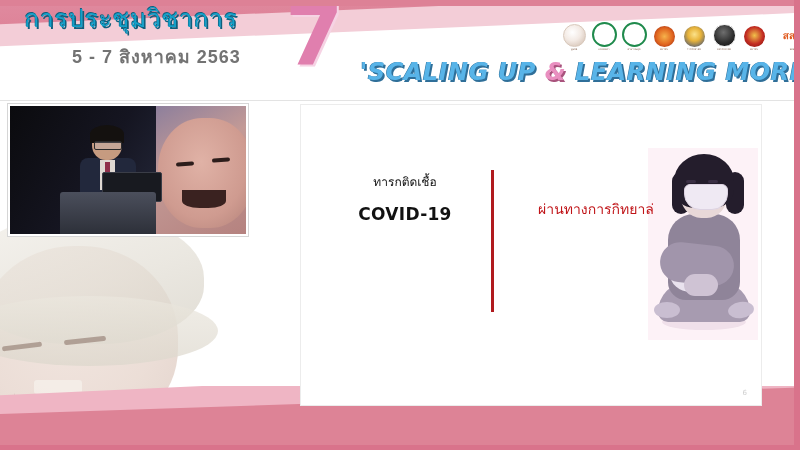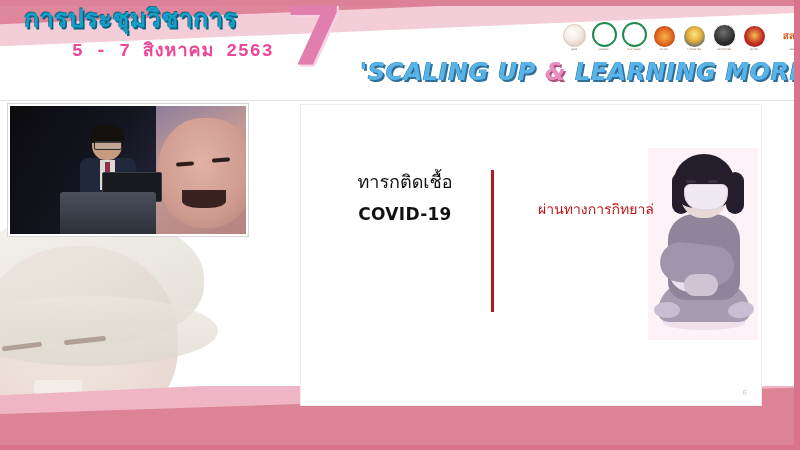--- a/index.html
+++ b/index.html
@@ -20,27 +20,27 @@
   .band-light{position:absolute;left:-40px;top:26px;width:900px;height:30px;
     background:#f3cdd7;transform:rotate(-2.4deg);transform-origin:left top;}
   .band-white{position:absolute;left:-40px;top:48px;width:900px;height:70px;
     background:#ffffff;transform:rotate(-2.4deg);transform-origin:left top;}
   .hdr-rule{position:absolute;left:0;top:100px;width:800px;height:1px;background:#e3e3e3;}
 
   
   .title-block{position:absolute;left:18px;top:4px;width:300px;}
   .t-line1,.t-line2{
     font-family:"DejaVu Sans","Liberation Sans",sans-serif;
-    font-weight:bold;color:#13a0c9;letter-spacing:.5px;white-space:nowrap;
+    font-weight:normal;color:#13a0c9;letter-spacing:.5px;white-space:nowrap;
     text-shadow:1.6px 1.6px 0 #0f5f7d,-0.6px -0.6px 0 #0f5f7d;
   }
   .t-line1{font-size:25px;line-height:30px;margin-left:6px;}
   .t-line2{font-size:25px;line-height:30px;margin-top:-3px;}
-  .t-date{font-family:Liberation Mono, monospace;font-weight:bold;
-    font-size:18px;color:#ec4899;margin-top:1px;margin-left:54px;white-space:nowrap;letter-spacing:1px;}
+  .t-date{font-family:Liberation Sans, sans-serif;font-weight:bold;
+    font-size:18px;color:#737373;margin-top:8px;margin-left:54px;white-space:nowrap;letter-spacing:1px;}
 
   
   .big7{position:absolute;left:285px;top:-6px;font-size:84px;font-weight:bold;
     color:#e07fae;font-family:"DejaVu Sans","Liberation Sans",sans-serif;line-height:84px;
     text-shadow:2px 2px 0 #f6d3e4;}
 
   
   .slogan{position:absolute;left:360px;top:58px;width:430px;text-align:center;white-space:nowrap;
     font-family:"DejaVu Sans","Liberation Sans",sans-serif;font-weight:bold;font-style:italic;
     font-size:24px;letter-spacing:.5px;color:#58b4e8;
@@ -121,21 +121,21 @@
   .v-laptop{position:absolute;left:92px;top:66px;width:58px;height:28px;background:#181a20;
     border:1px solid #3a3d47;border-radius:2px;}
 
   
   .card{position:absolute;left:300px;top:104px;width:460px;height:300px;background:#ffffff;
     border:1px solid #ececec;}
   .slideno{position:absolute;right:14px;bottom:8px;font-size:7px;color:#cfcfcf;}
 
   
   .qblock{position:absolute;left:325px;top:166px;width:160px;text-align:center;}
-  .qline{font-family:"DejaVu Sans","Liberation Sans",sans-serif;font-size:18px;color:#111;
+  .qline{font-family:"DejaVu Sans","Liberation Sans",sans-serif;font-size:12px;color:#111;
     line-height:32px;white-space:nowrap;}
   .qline.en{font-weight:bold;font-size:17px;letter-spacing:.3px;}
 
   
   .divider{position:absolute;left:491px;top:170px;width:3px;height:142px;background:#b01a1e;}
 
   
   .illus{position:absolute;left:648px;top:148px;width:110px;height:192px;
     background:#fdf2f7;overflow:hidden;}
   .il-shadow{position:absolute;left:14px;bottom:10px;width:84px;height:16px;border-radius:50%;

